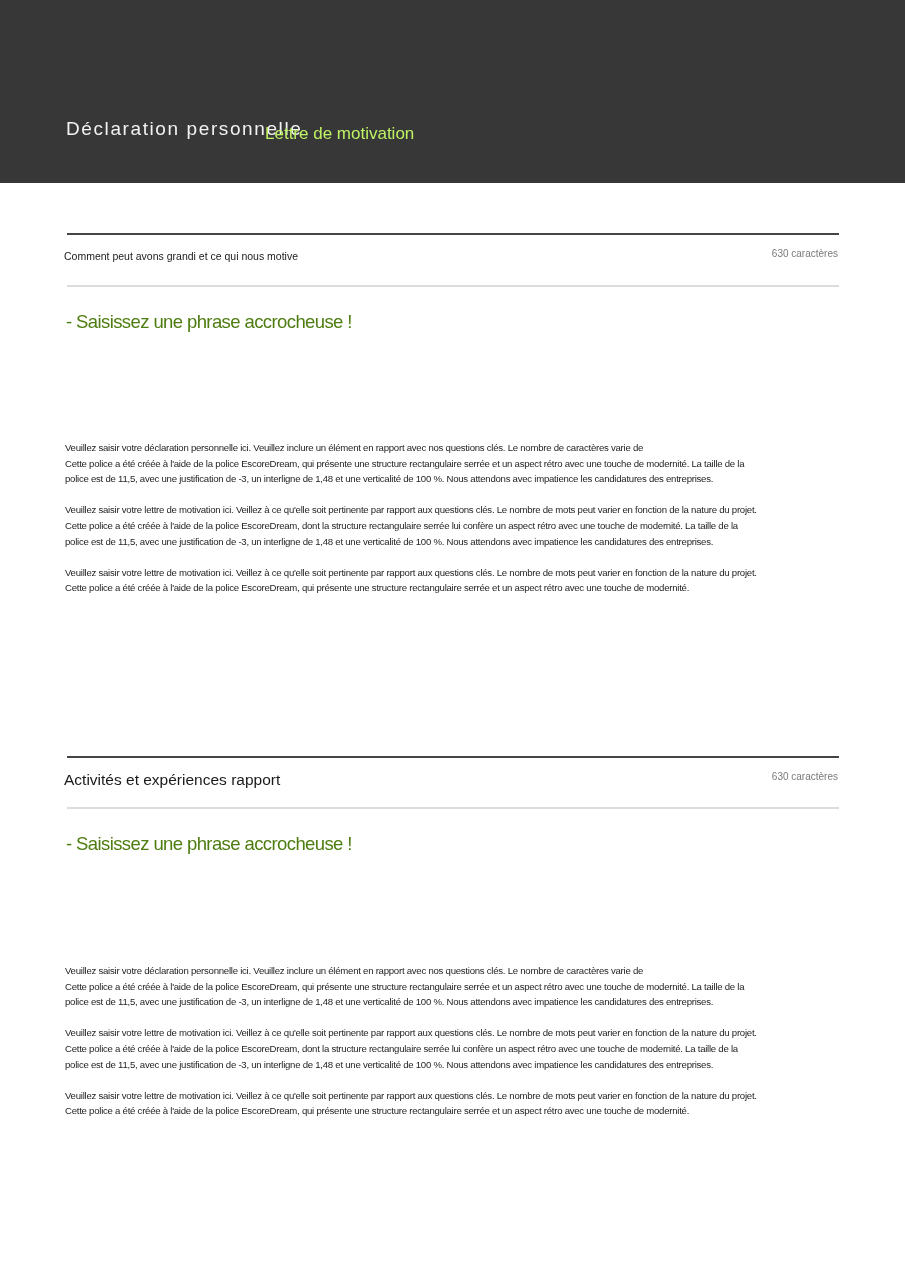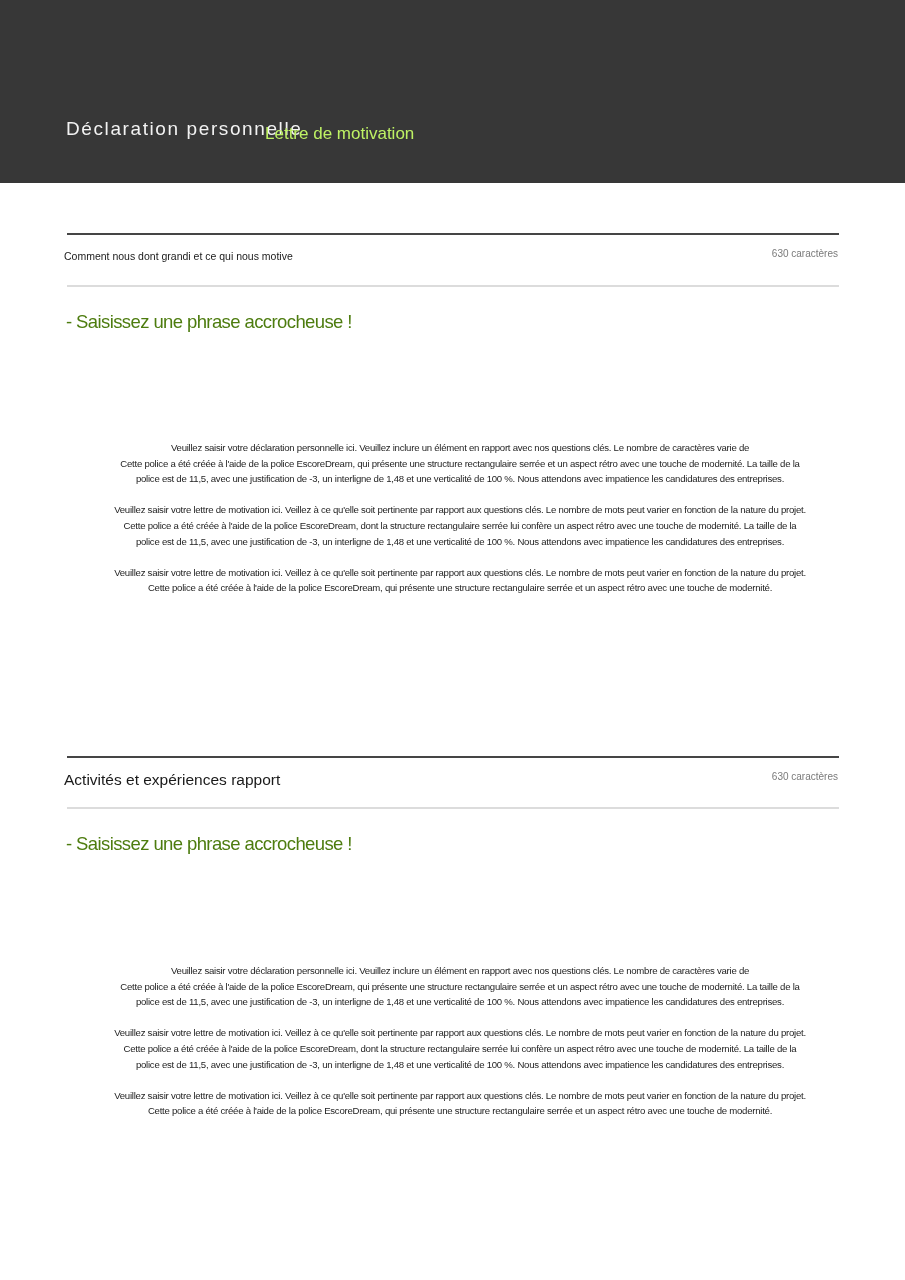--- a/index.html
+++ b/index.html
@@ -22,34 +22,34 @@
     .rule-light { position: absolute; left: 67px; width: 772px; height: 2px; background: #dcdcdc; }
     .sec-title { position: absolute; left: 64px; white-space: nowrap; color: #1a1a1a; }
     .sec-count { position: absolute; right: 67px; font-size: 10px; color: #7a7a7a; white-space: nowrap; }
     .hook {
       position: absolute; left: 66px; font-size: 18.5px; letter-spacing: -0.6px; color: #4d7c0f; white-space: nowrap;
     }
     .body-text {
       position: absolute; left: 65px; width: 790px; font-size: 9.6px; line-height: 15.6px; letter-spacing: -0.25px;
       color: #1e1e1e;
     }
-    .body-text p { margin: 0 0 15.6px 0; white-space: nowrap; text-align: center; }
+    .body-text p { margin: 0 0 15.6px 0; white-space: nowrap; }
     .body-text p span { display: block; }
   </style>
 </head>
 <body>
 
 <div class="header">
   <div class="header-title">Déclaration personnelle</div>
   <div class="header-subtitle">Lettre de motivation</div>
 </div>
 
 <div class="section" style="top:0;">
   <div class="rule-dark" style="top:233px;"></div>
-  <div class="sec-title" style="top:250px; font-size:10.5px;">Comment nous dont grandi et ce qui nous motive</div>
+  <div class="sec-title" style="top:250px; font-size:10.5px;">Comment peut avons grandi et ce qui nous motive</div>
   <div class="sec-count" style="top:248px;">630 caractères</div>
   <div class="rule-light" style="top:285px;"></div>
   <div class="hook" style="top:311px;">- Saisissez une phrase accrocheuse !</div>
   <div class="body-text" style="top:440px;">
     <p>
       <span>Veuillez saisir votre déclaration personnelle ici. Veuillez inclure un élément en rapport avec nos questions clés. Le nombre de caractères varie de</span>
       <span>Cette police a été créée à l'aide de la police EscoreDream, qui présente une structure rectangulaire serrée et un aspect rétro avec une touche de modernité. La taille de la</span>
       <span>police est de 11,5, avec une justification de -3, un interligne de 1,48 et une verticalité de 100 %. Nous attendons avec impatience les candidatures des entreprises.</span>
     </p>
     <p>

